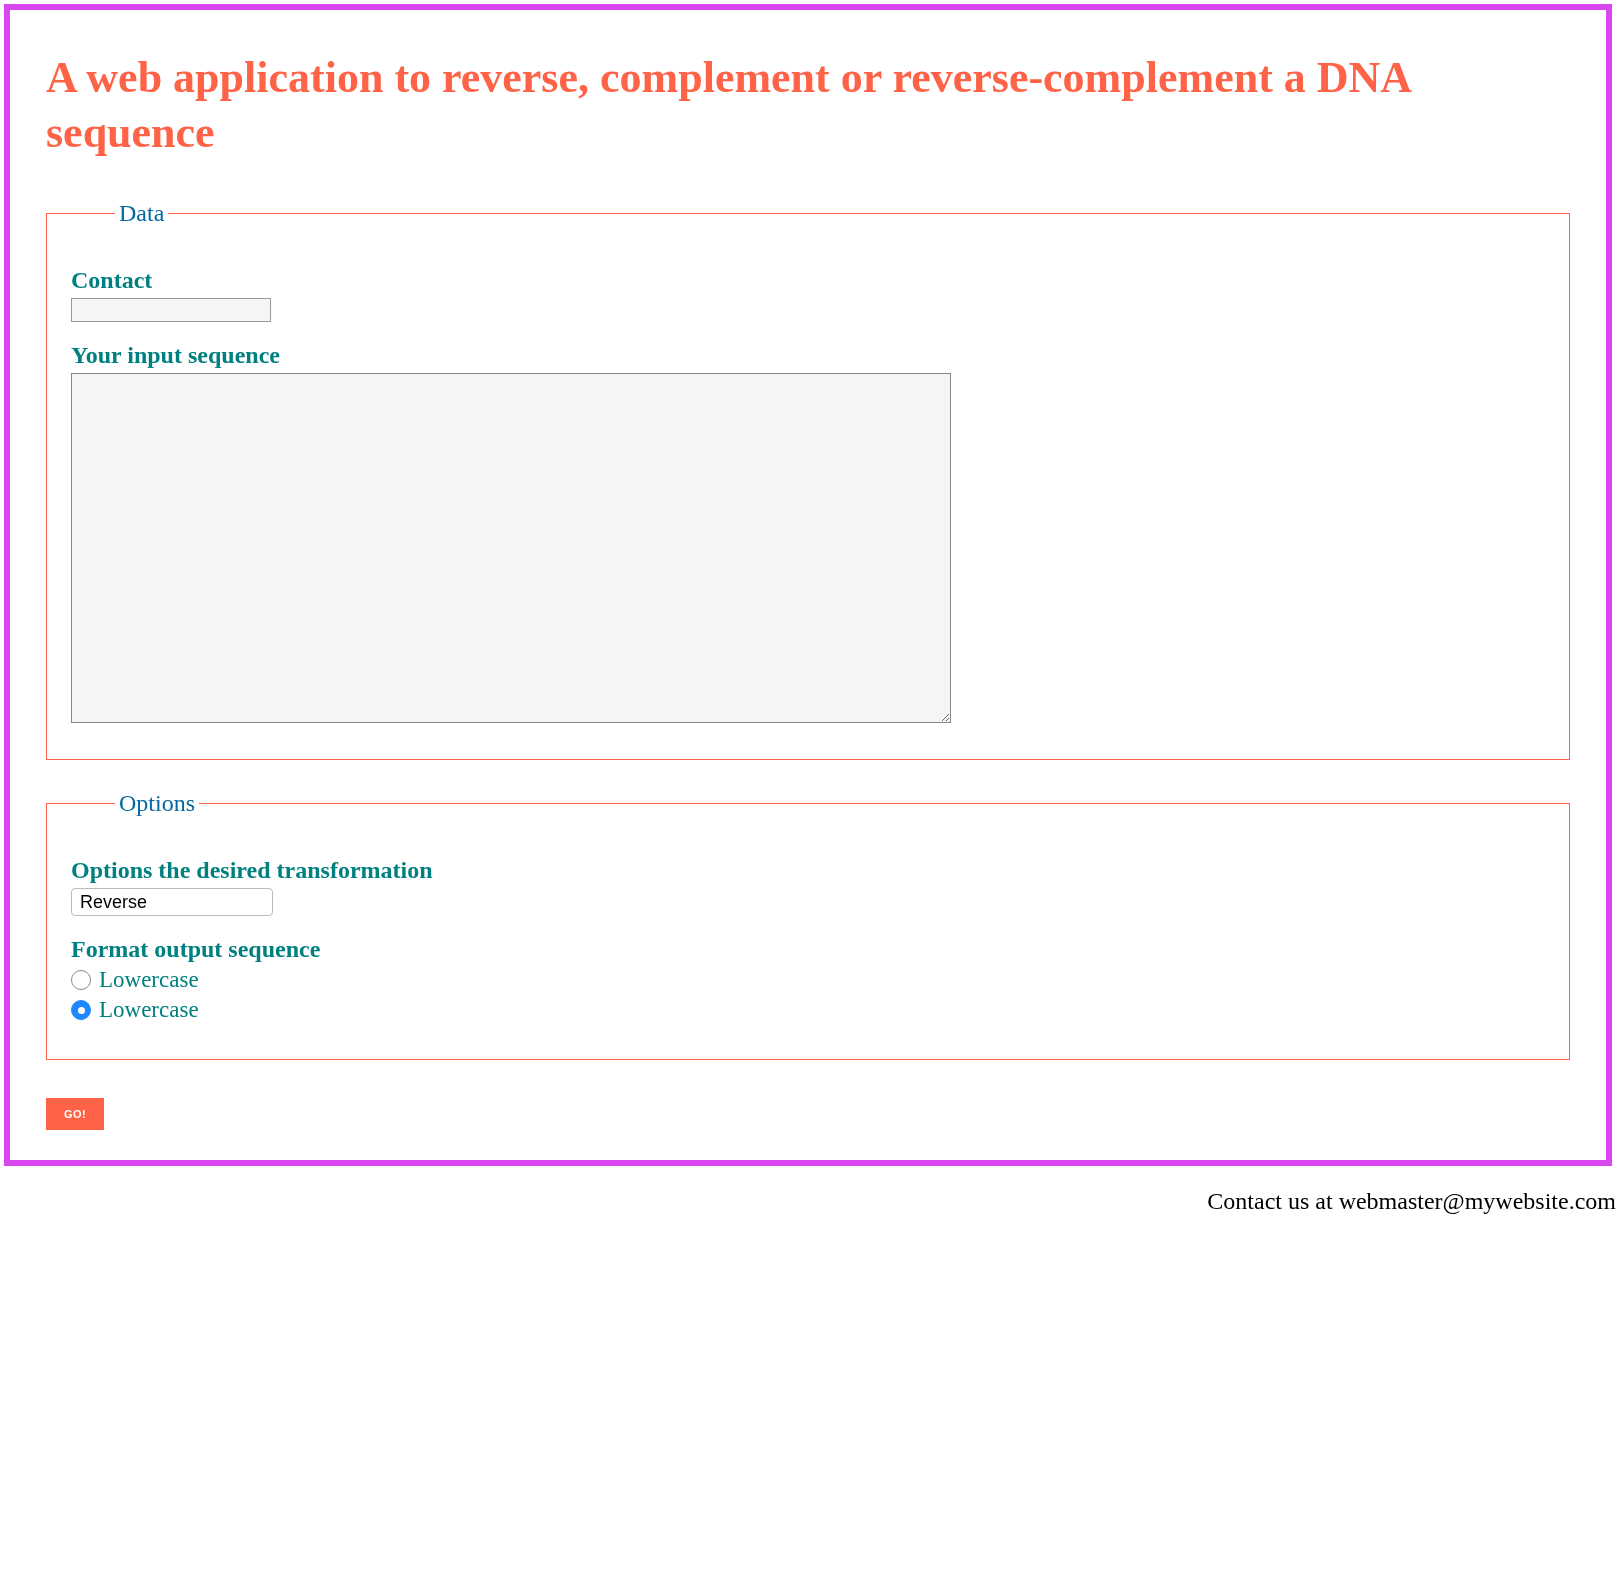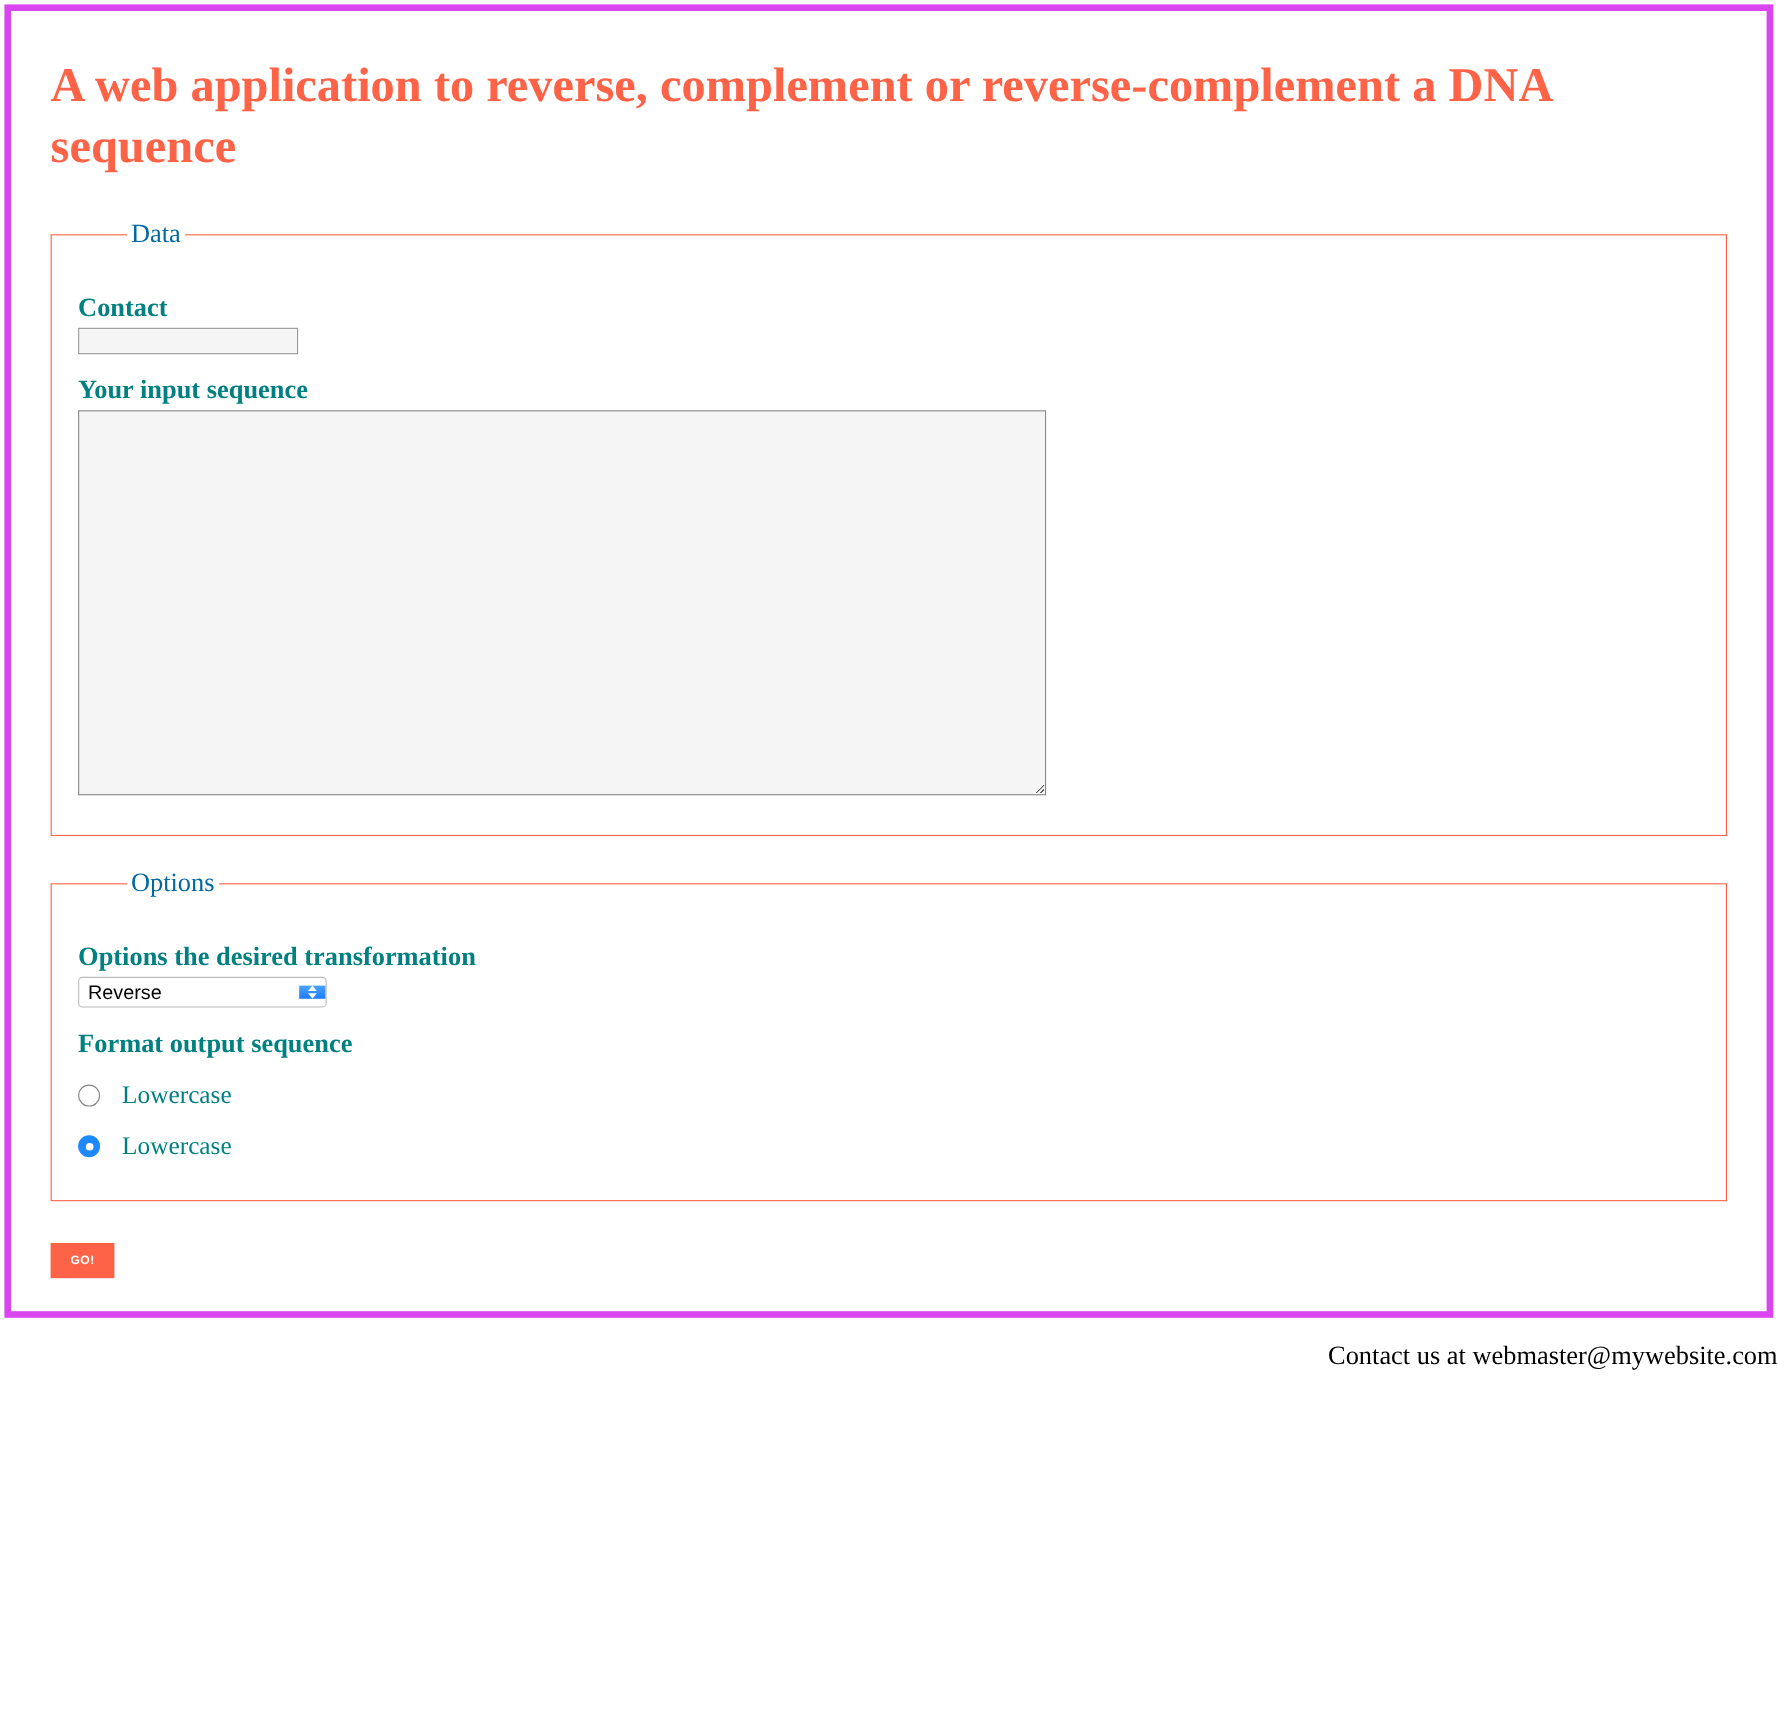--- a/index.html
+++ b/index.html
@@ -55,26 +55,27 @@
       height: 350px;
       background: #f5f5f5;
       border: 1px solid #888;
       font-size: 14px;
       padding: 4px;
       resize: both;
       display: block;
     }
     .select-wrap {
       display: inline-flex;
-      align-items: center;
+      align-items: flex-start;
       border: 1px solid #bbb;
       border-radius: 4px;
       overflow: hidden;
       background: #fff;
       height: 28px;
+      flex-direction: column;
     }
     .select-value {
       padding: 3px 10px 3px 8px;
       font-family: Arial, Helvetica, sans-serif;
       font-size: 18px;
       color: #000;
       min-width: 200px;
       display: flex;
       align-items: center;
     }
@@ -97,22 +98,22 @@
     .select-toggle .arrow-down {
       width: 0;
       height: 0;
       border-left: 4px solid transparent;
       border-right: 4px solid transparent;
       border-top: 5px solid #fff;
     }
     .radio-row {
       display: flex;
       align-items: center;
-      gap: 20px;
-      margin-top: 20px;
+      gap: 8px;
+      margin-top: 4px;
     }
     .radio-circle {
       width: 20px;
       height: 20px;
       border-radius: 50%;
       border: 1.5px solid #888;
       display: flex;
       align-items: center;
       justify-content: center;
       background: #fff;

